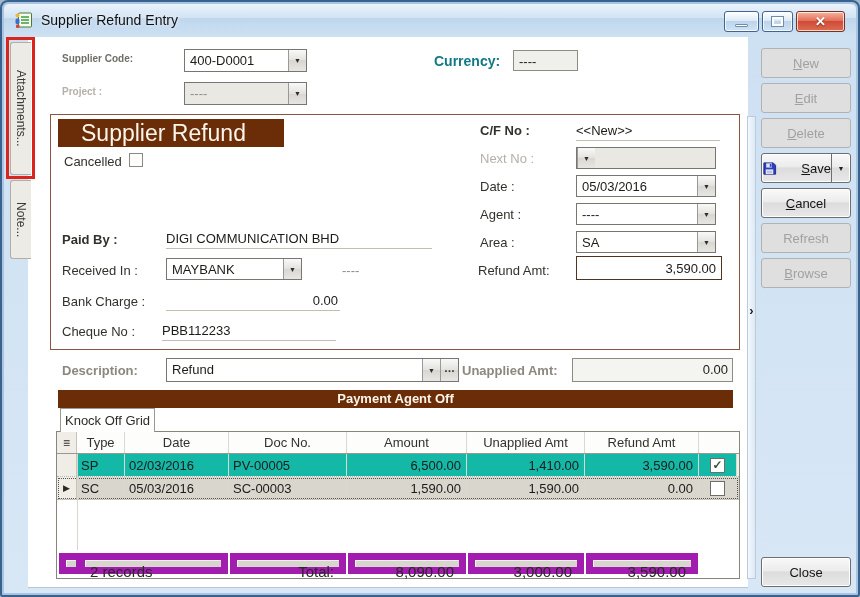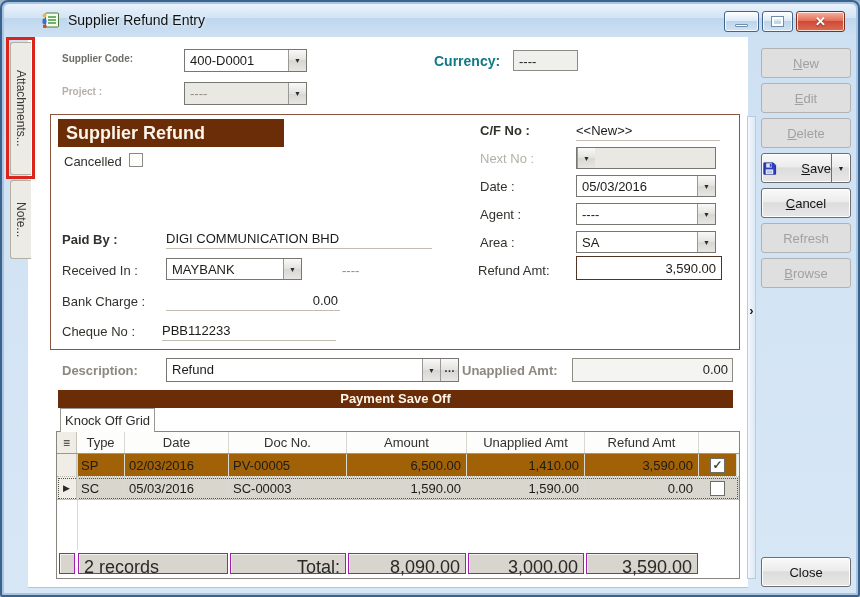--- a/index.html
+++ b/index.html
@@ -4,21 +4,21 @@
 <style>
   * { box-sizing: border-box; margin: 0; padding: 0; }
   body { margin:0; background:#9fb6cc; font-family:"Liberation Sans", sans-serif; }
   #app { position:relative; width:860px; height:597px; overflow:hidden;
          background:linear-gradient(#cde0f2,#d8e7f6); border:2px solid #3a628f;
          border-radius:8px 8px 3px 3px; box-shadow:inset 0 0 0 2px #a9c4de; }
 
   
   .titlebar { position:absolute; left:2px; top:2px; width:852px; height:31px;
     background:linear-gradient(#eaf3fc,#d2e3f3 45%,#bed7ee 46%,#cde0f2);
-    border-radius:6px 6px 0 0; display:flex; align-items:center;padding-left:27px; }
+    border-radius:6px 6px 0 0; display:flex; align-items:center; }
   .appicon { margin-left:10px; }
   .titletext { margin-left:7px; font-size:14px; color:#111; text-shadow:0 0 4px #fff; }
   .wb { position:absolute; top:7px; height:21px; border:1px solid #41658c; border-radius:3px;
         display:flex; align-items:center; justify-content:center;
         background:linear-gradient(#ffffff,#dcEAf7 45%,#bcd3ea 46%,#d0e3f4);
         box-shadow:inset 0 0 0 1px rgba(255,255,255,.75); cursor:default; }
   .wb.min { left:720px; width:35px; }
   .wb.max { left:758px; width:31px; }
   .wb.closewin { left:792px; width:49px;
         background:linear-gradient(#f7b49e,#e2705a 45%,#ce4835 46%,#dc6d52);
@@ -63,22 +63,22 @@
          color:#1c1b18; padding-top:2px; }
   .fld.r { text-align:right; padding-right:2px; }
 
   .inset { position:absolute; border:1px solid #8d8b84; background:#efefec;
            font-size:13px; color:#1c1b18; padding:3px 4px 0 5px; }
   .inset.r { text-align:right; }
 
   .topbox { position:absolute; left:48px; top:112px; width:690px; height:236px;
             border:1px solid #8a5640; background:#fff; }
   .brownbar { position:absolute; background:#6b2c08; color:#fbf5ea; }
-  .srheader { left:56px; top:117px; width:226px; height:28px; font-size:18px;
-              line-height:28px; padding-left:8px;font-weight:bold; }
+  .srheader { left:56px; top:117px; width:226px; height:28px; font-size:23px;
+              line-height:28px; padding-left:23px; }
   .pkobar { left:56px; top:388px; width:675px; height:18px; font-size:13px; font-weight:bold;
             text-align:center; line-height:18px; }
 
   .checkbox { position:absolute; width:14px; height:14px; border:1px solid #8a8a84; background:#fdfdfb; }
 
   .gtab { position:absolute; left:58px; top:406px; width:95px; height:24px; background:#fff;
           border:1px solid #9a9a94; border-bottom:none; z-index:2; font-size:13px;
           color:#2e2c28; display:flex; align-items:center; justify-content:center; }
 
   
@@ -87,32 +87,32 @@
   .w0{width:20px}.w1{width:48px}.w2{width:104px}.w3{width:118px}.w4{width:120px}.w5{width:118px}.w6{width:114px}.w7{width:38px}
   .ghead { display:flex; height:22px; border-bottom:1px solid #9b988f; background:#fdfdfc; }
   .ghead .gc { font-size:13px; color:#33312c; display:flex; align-items:center; justify-content:center;
                border-right:1px solid #dbd8d1; }
   .grow { display:flex; height:23px; border-bottom:1px dotted #b8b5ac; background:#fff; }
   .grow .gc { font-size:13px; color:#1c1b18; border-right:1px solid #dbd8d1;
               padding-top:4px; overflow:hidden; white-space:nowrap; }
   .gc.l { padding-left:4px; } .gc.r { text-align:right; padding-right:5px; }
   .gc.gut { background:#f0ede7; border-right:1px solid #c6c3ba; color:#2a2926;
             font-size:9px; display:flex; align-items:center; justify-content:center; padding-top:0; }
-  .grow.green { background:#e8f7ea; } .grow.green .gc { background:#a16207; }
+  .grow.green { background:#e8f7ea; } .grow.green .gc { background:#14b8a6; }
   .grow.green .gc.gut { background:#f0ede7; }
   .grow.sel { background:#d9d6ce; outline:1px dotted #56534d; outline-offset:-2px; }
   .grow.sel .gc { background:#d9d6ce; } .grow.sel .gc.gut { background:#f0ede7; }
   .gc.cbcell { display:flex; align-items:center; justify-content:center; padding-top:0; }
   .cbx { width:15px; height:15px; border:1px solid #6e6e68; background:#fff;
          display:flex; align-items:center; justify-content:center; }
   .cbx span { font-size:12px; font-weight:bold; color:#3e4a3e; line-height:1; }
   .gutline { position:absolute; left:20px; top:22px; width:1px; height:96px; background:#dbd8d1; }
   .gfoot { position:absolute; left:0; top:120px; width:100%; height:24px; }
-  .fb { position:absolute; top:1px; height:21px; background:#d8d5ce; border:1px solid #a21caf;
-        box-shadow:inset 1px 1px 0 #f3f2ee; font-size:18px; color:#2a2926; padding:3px 5px 0 5px; }
+  .fb { position:absolute; top:1px; height:21px; background:#d8d5ce; border:7px solid #a21caf;
+        box-shadow:inset 1px 1px 0 #f3f2ee; font-size:15px; color:#2a2926; padding:3px 5px 0 5px; }
   .fb.r { text-align:right; }
 
   
   .splitter { position:absolute; left:745px; top:114px; width:9px; height:463px;
               background:linear-gradient(90deg,#f3f8fd,#dde9f5); border:1px solid #bccbdb; }
   .splitter span { position:absolute; left:0; top:186px; width:100%; text-align:center;
                    font-size:13px; font-weight:bold; color:#1d1d1d; }
 
   
   .btn { position:absolute; left:759px; width:90px; height:30px; border-radius:3px;
@@ -248,21 +248,21 @@
     <span class="dd">
         <i>▼</i>
       </span>
     <span class="ell">
         <i>…</i>
       </span>
   </div>
   <span class="lbl grayb" style="left:460px;top:361px">Unapplied Amt:</span>
   <div class="inset r" style="left:570px;top:356px;width:161px;height:24px;background:#f4f4f1">0.00</div>
 
-  <div class="brownbar pkobar">Payment Save Off</div>
+  <div class="brownbar pkobar">Payment Agent Off</div>
   <div class="gtab">
       <span>Knock Off Grid</span>
     </div>
 
   <div class="grid">
     <div class="ghead">
       <div class="gc gut w0">
           <span style="font-size:12px">≡</span>
         </div>
       <div class="gc w1">Type</div>

